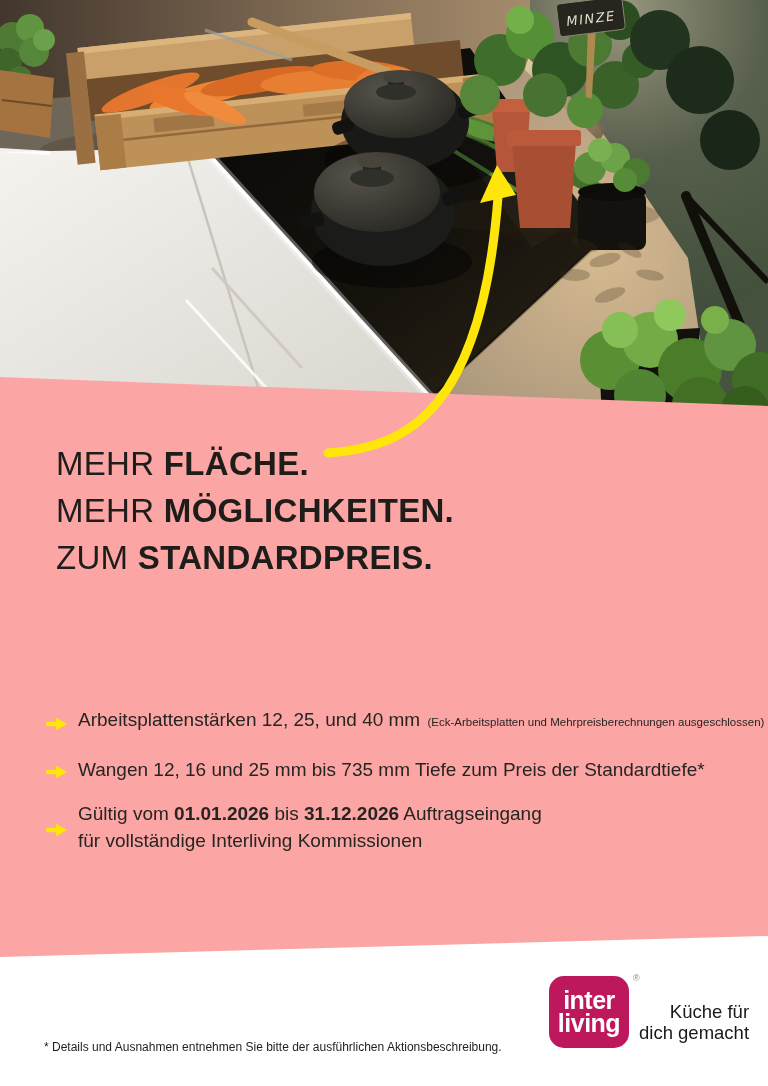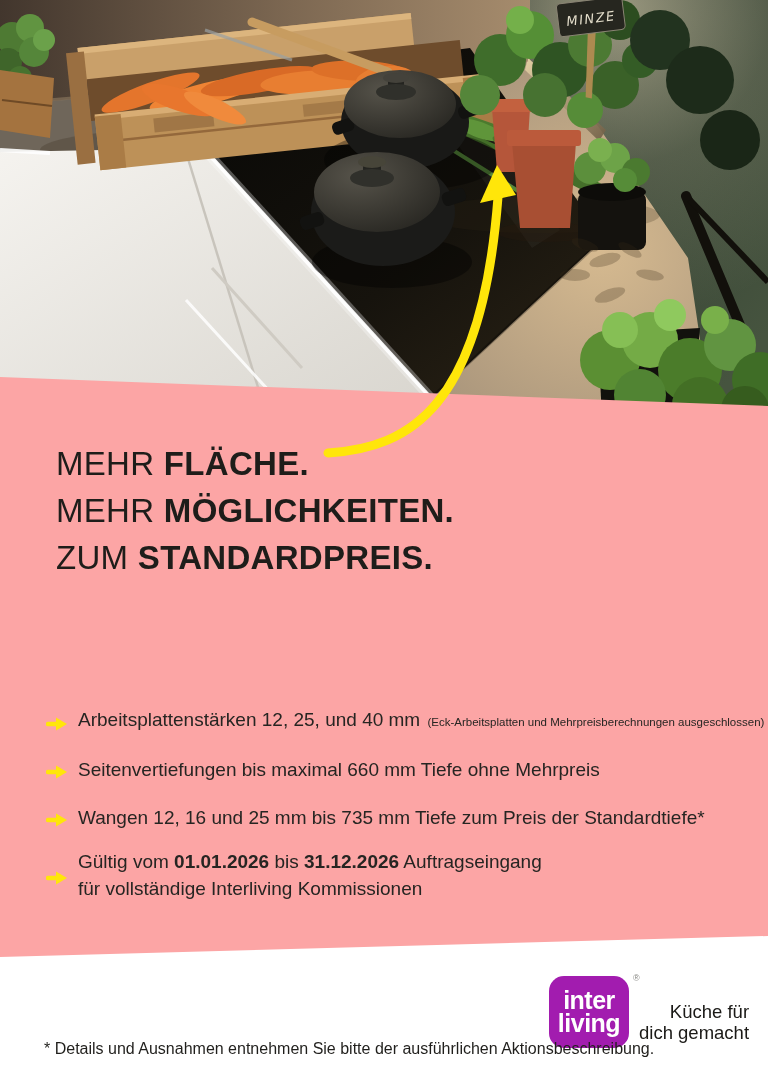--- a/index.html
+++ b/index.html
@@ -22,27 +22,27 @@
   .intro{position:absolute;left:51px;top:609px;font-size:19px;line-height:31px;color:#262522;white-space:nowrap;}
   .intro .b{font-weight:bold;}
   .bullets{position:absolute;left:46px;top:704px;width:710px;}
   .bullet{display:flex;align-items:center;margin-bottom:14px;font-size:19px;line-height:27px;color:#262522;}
   .bicon{flex:none;width:22px;margin-top:7px;margin-right:10px;}
   .btext{white-space:nowrap;}
   .btext .b{font-weight:bold;}
   .note{font-size:11.5px;margin-left:2px;}
   .logo-box{
     position:absolute;left:549px;top:976px;width:80px;height:72px;z-index:4;
-    background:#a21caf;border-radius:15px;color:#ffffff;font-weight:bold;
+    background:#be185d;border-radius:15px;color:#ffffff;font-weight:bold;
     font-size:25px;line-height:23px;text-align:center;box-sizing:border-box;
     padding-top:13px;letter-spacing:-0.5px;
   }
   .reg{position:absolute;left:633px;top:973px;font-size:9px;color:#8a8a86;z-index:4;}
   .tagline{position:absolute;left:639px;top:1001px;font-size:18.5px;line-height:21px;color:#1b1a17;z-index:4;text-align:right;}
-  .footnote{position:absolute;left:44px;top:1040px;font-size:16px;color:#201f1c;z-index:4;}
+  .footnote{position:absolute;left:44px;top:1040px;font-size:12px;color:#201f1c;z-index:4;}
 </style>
 </head>
 <body>
 
 <div class="page">
 
   <div class="photo">
     <svg width="768" height="420" viewBox="0 0 768 420">
       <defs>
         <linearGradient id="gWall" x1="0" y1="0" x2="1" y2="0">
@@ -272,29 +272,20 @@
       <div class="bullet">
         <span class="bicon">
           <svg width="21" height="14" viewBox="0 0 21 14">
               <line x1="2" y1="7" x2="11" y2="7" stroke="#ffe60a" stroke-width="4.5" stroke-linecap="round"></line>
               <polygon points="10,0.5 21,7 10,13.5" fill="#ffe60a"></polygon>
             </svg>
         </span>
         <div class="btext"><span>Arbeitsplattenstärken 12, 25, und 40 mm </span><span class="note">(Eck-Arbeitsplatten und Mehrpreisberechnungen ausgeschlossen)</span></div>
       </div>
 
-      <div class="bullet">
-        <span class="bicon">
-          <svg width="21" height="14" viewBox="0 0 21 14">
-              <line x1="2" y1="7" x2="11" y2="7" stroke="#ffe60a" stroke-width="4.5" stroke-linecap="round"></line>
-              <polygon points="10,0.5 21,7 10,13.5" fill="#ffe60a"></polygon>
-            </svg>
-        </span>
-        <div class="btext">Seitenvertiefungen bis maximal 660 mm Tiefe ohne Mehrpreis</div>
-      </div>
 
       <div class="bullet">
         <span class="bicon">
           <svg width="21" height="14" viewBox="0 0 21 14">
               <line x1="2" y1="7" x2="11" y2="7" stroke="#ffe60a" stroke-width="4.5" stroke-linecap="round"></line>
               <polygon points="10,0.5 21,7 10,13.5" fill="#ffe60a"></polygon>
             </svg>
         </span>
         <div class="btext">Wangen 12, 16 und 25 mm bis 735 mm Tiefe zum Preis der Standardtiefe*</div>
       </div>

